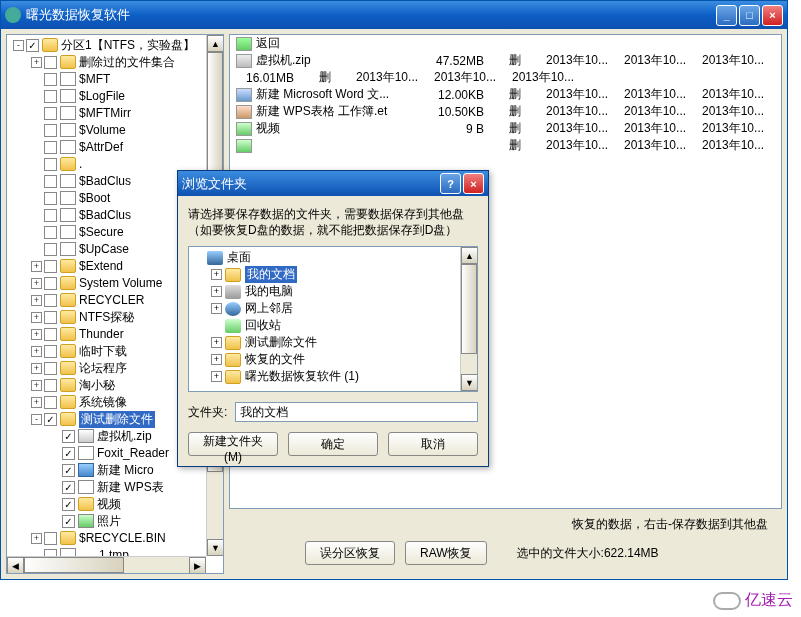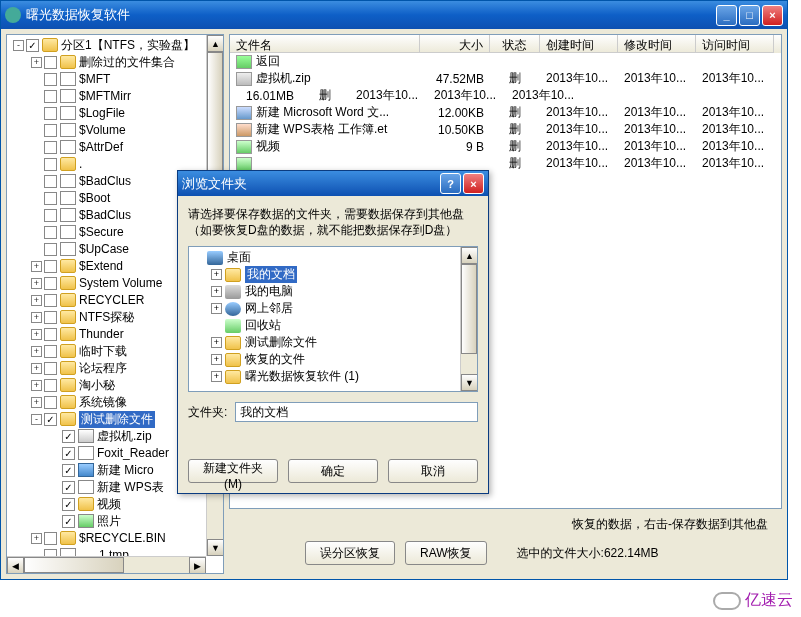--- a/index.html
+++ b/index.html
@@ -83,21 +83,21 @@
 .dlg-tree-item .ic.mycomp { background: linear-gradient(#ddd,#999);}
 .dlg-tree-item .ic.neigh { background: linear-gradient(#9cf,#369); border-radius:50%;}
 .dlg-tree-item .ic.recycle { background: linear-gradient(#cfc,#6c6);}
 .dlg-tree-item .ic.folder { background: linear-gradient(#ffe9a2,#f0c24a); border:1px solid #d0a020;}
 .dlg-tree-item.selected .lbl { background: #316ac5; color: #fff; padding:0 2px;}
 .dlg-sb { position:absolute; right:0; top:0; bottom:0; width:17px; background:#ece9d8; border-left:1px solid #ccc;}
 .dlg-field-row { display: flex; align-items: center; gap: 8px; margin-bottom: 10px; }
 .dlg-field-row label { font-size: 12px; }
 .dlg-field-row input { flex: 1; border: 1px solid #7f9db9; height: 20px; padding: 0 4px; font-size:12px;}
 .dlg-btn-row { display: flex; gap: 10px; justify-content: center; }
-.dlg-btn-row .xp-btn { min-width: 90px; margin-top: 27px; }
+.dlg-btn-row .xp-btn { min-width: 90px; }
 
 
 .watermark { position: absolute; right: 8px; bottom: 6px; color: #a21caf; font-size: 16px; display:flex; align-items:center; gap:4px; font-family: Arial;}
 .watermark .cloud { width:28px; height:18px; border:2px solid #aaa; border-radius:10px; position:relative;}
 </style>
 </head>
 <body>
 
 <div class="main-window">
   <div class="main-title-bar">
@@ -131,28 +131,28 @@
             <span class="expander none"></span>
             <span class="chk "></span>
             <span class="fileic"></span>
             <span class="label">$MFT</span>
           </div>
           <div class="tree-item">
             <span class="ind" style="width: 22px;"></span>
             <span class="expander none"></span>
             <span class="chk "></span>
             <span class="fileic"></span>
+            <span class="label">$LogFile</span>
+          </div>
+          <div class="tree-item">
+            <span class="ind" style="width: 22px;"></span>
+            <span class="expander none"></span>
+            <span class="chk "></span>
+            <span class="fileic"></span>
             <span class="label">$MFTMirr</span>
-          </div>
-          <div class="tree-item">
-            <span class="ind" style="width: 22px;"></span>
-            <span class="expander none"></span>
-            <span class="chk "></span>
-            <span class="fileic"></span>
-            <span class="label">$LogFile</span>
           </div>
           <div class="tree-item">
             <span class="ind" style="width: 22px;"></span>
             <span class="expander none"></span>
             <span class="chk "></span>
             <span class="fileic"></span>
             <span class="label">$Volume</span>
           </div>
           <div class="tree-item">
             <span class="ind" style="width: 22px;"></span>
@@ -336,28 +336,20 @@
         <div class="sb-btn">▼</div>
       </div>
       <div class="scrollbar-h">
         <div class="sb-btn">◀</div>
         <div class="sb-thumb" style="left:17px; top:0; bottom:0; width:100px;"></div>
         <div class="sb-btn">▶</div>
       </div>
     </div>
     <div class="right-panel">
       <div class="file-list">
-        <div class="list-header">
-          <div class="col col-name">文件名</div>
-          <div class="col col-size">大小</div>
-          <div class="col col-status">状态</div>
-          <div class="col col-ctime">创建时间</div>
-          <div class="col col-mtime">修改时间</div>
-          <div class="col col-atime">访问时间</div>
-        </div>
         <div class="list-body" id="list-body">
             <div class="list-row">
               <div class="cell col-name"><span class="fic up"></span><span>返回</span></div>
               <div class="cell col-size"></div>
               <div class="cell col-status"></div>
               <div class="cell col-ctime"></div>
               <div class="cell col-mtime"></div>
               <div class="cell col-atime"></div>
             </div>
             <div class="list-row">

